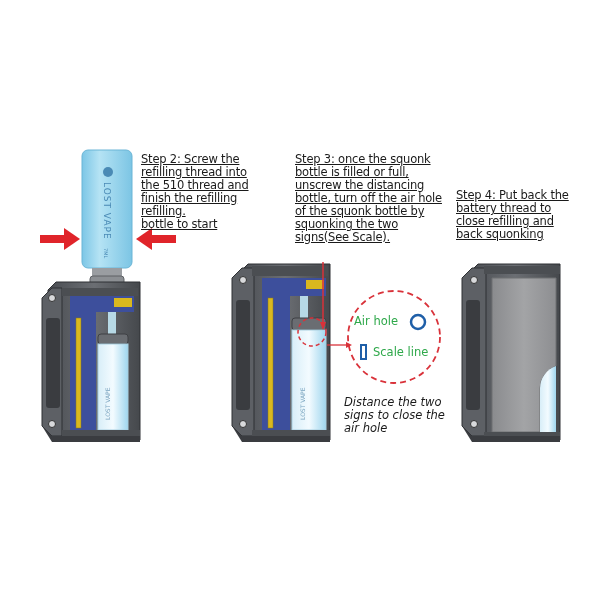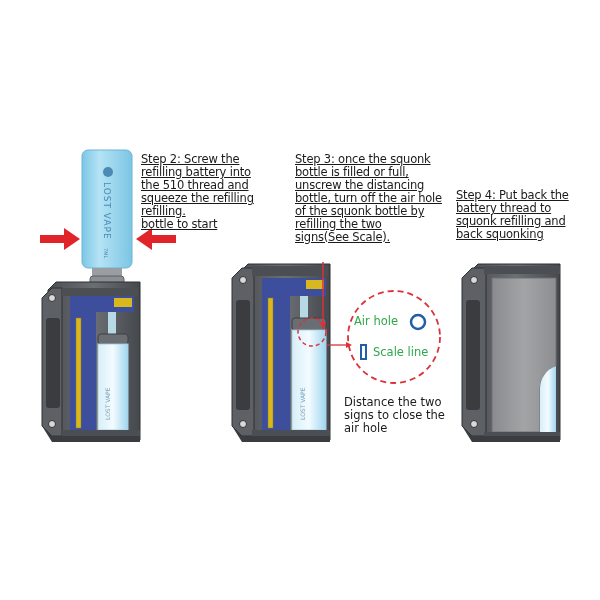--- a/index.html
+++ b/index.html
@@ -123,44 +123,44 @@
 
     <path d="M492,278 L556,278 L556,366 A24,24 0 0 0 540,388 L540,432 L492,432 Z" fill="url(#coverGrad)" stroke="#6f7073"></path>
     <path d="M556,366 A24,24 0 0 0 540,388 L540,432 L556,432 Z" fill="url(#squonkGrad)"></path>
     <rect x="484" y="432" width="76" height="8" fill="#4b4e52"></rect>
     <path d="M462,426 L472,436 L560,436 L560,442 L472,442 Z" fill="#3a3c40"></path>
   </g>
 </svg>
 
 <div class="step-text" style="left:141px; top:153px;">
   <div>Step 2: Screw the</div>
-  <div>refilling battery into</div>
+  <div>refilling thread into</div>
   <div>the 510 thread and</div>
-  <div>squeeze the refilling</div>
+  <div>finish the refilling</div>
   <div>refilling.</div>
   <div>bottle to start</div>
 </div>
 
 <div class="step-text" style="left:263px; top:153px;margin-left:32px;">
   <div>Step 3: once the squonk</div>
   <div>bottle is filled or full,</div>
   <div>unscrew the distancing</div>
   <div>bottle, turn off the air hole</div>
   <div>of the squonk bottle by</div>
-  <div>refilling the two</div>
+  <div>squonking the two</div>
   <div>signs(See Scale).</div>
 </div>
 
 <div class="step-text" style="left:456px; top:189px;">
   <div>Step 4: Put back the</div>
   <div>battery thread to</div>
-  <div>squonk refilling and</div>
+  <div>close refilling and</div>
   <div>back squonking</div>
 </div>
 
 <div class="legend-label" style="left:354px; top:314px;">Air hole</div>
 <div class="legend-label" style="left:373px; top:345px;">Scale line</div>
 
-<div class="note-text" style="left:344px; top:396px;">
+<div class="note-text" style="left:344px; top:396px;font-style:italic;">
   <div>Distance the two</div>
   <div>signs to close the</div>
   <div>air hole</div>
 </div>
 
 </body></html>

